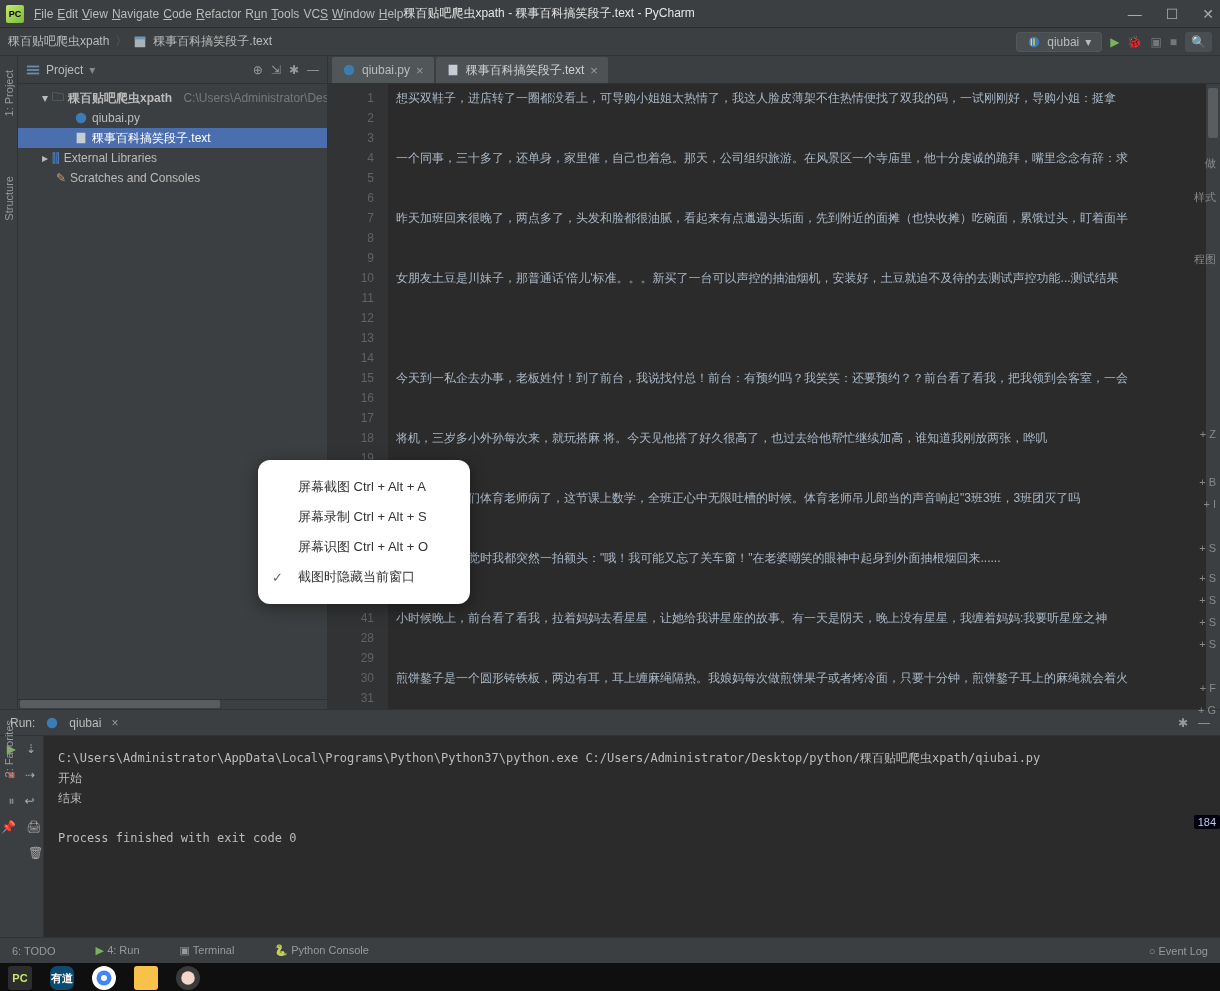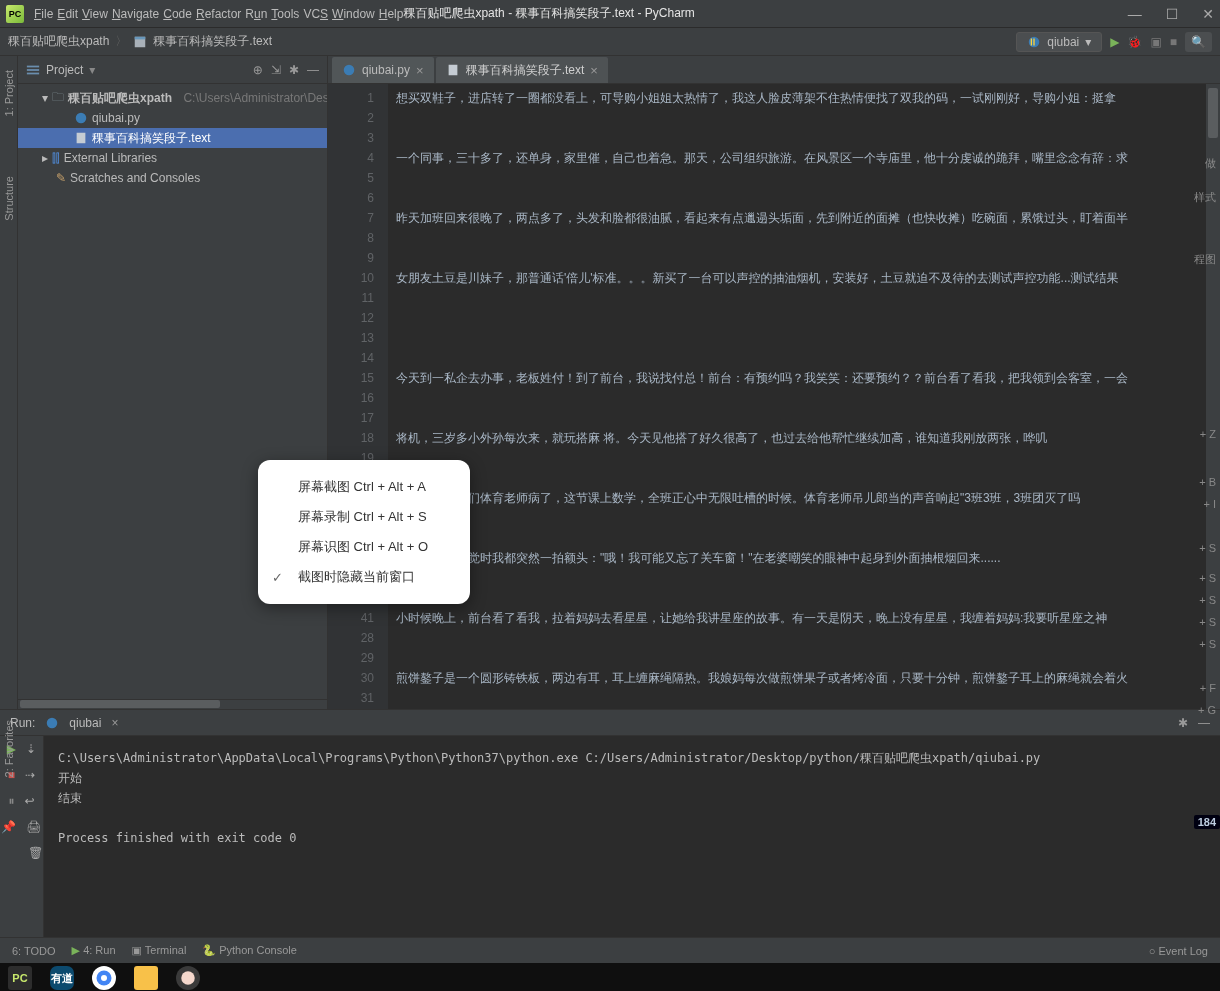--- a/index.html
+++ b/index.html
@@ -60,36 +60,36 @@
 
 
 .run-panel { height: 228px; border-top: 1px solid #323232; background: #2b2b2b; display: flex; flex-direction: column; }
 .run-header { height: 26px; background: #3c3f41; display: flex; align-items: center; padding: 0 10px; gap: 10px; border-bottom: 1px solid #323232; }
 .run-body { flex: 1; display: flex; }
 .run-toolbar { width: 44px; background: #3c3f41; border-right: 1px solid #323232; display: flex; flex-direction: column; align-items: center; padding-top: 6px; gap: 12px; }
 .run-toolbar .row { display: flex; gap: 10px; }
 .console { flex: 1; padding: 12px 14px; font-family: "Consolas","Microsoft YaHei", monospace; font-size: 12px; line-height: 20px; color: #bbb; white-space: pre-wrap; }
 
 
-.bottom-tools { height: 26px; background: #3c3f41; display: flex; align-items: center; padding: 0 12px; gap: 16px; border-top: 1px solid #323232; font-size: 11px; color: #999; }
+.bottom-tools { height: 26px; background: #3c3f41; display: flex; align-items: center; padding: 0 12px; gap: 40px; border-top: 1px solid #323232; font-size: 11px; color: #999; }
 .bottom-tools .spacer { flex: 1; }
 
 
 .taskbar { height: 30px; background: #0f0f0f; display: flex; align-items: center; padding: 0 8px; gap: 18px; }
 .taskbar .item { width: 24px; height: 24px; border-radius: 3px; display: flex; align-items: center; justify-content: center; font-size: 11px; font-weight: bold; }
 
 
 .popup { position: absolute; left: 258px; top: 460px; width: 212px; background: #fff; color: #333; border-radius: 12px; box-shadow: 0 4px 16px rgba(0,0,0,0.4); padding: 12px 0; font-size: 13px; }
 .popup .item { display: flex; align-items: center; height: 30px; padding: 0 20px 0 40px; position: relative; cursor: default; }
 .popup .check::before { content: "✓"; position: absolute; left: 14px; color: #666; }
 
 
 .right-edge { position: absolute; right: 0; top: 56px; width: 40px; height: 670px; pointer-events: none; }
 .right-edge .txt { position: absolute; right: 4px; font-size: 11px; color: #888; }
-.badge198 { position: absolute; right: 0; top: 815px; background: #001; color: #bdcde0; font-size: 11px; padding: 1px 4px; border-radius: 2px; font-weight: bold; }
+.badge198 { position: absolute; right: 0; top: 815px; background: #001; color: #bdcde0; font-size: 11px; padding: 1px 4px; border-radius: 2px; }
 
 
 svg { overflow: visible; }
 </style>
 </head>
 <body>
 
 <div class="titlebar">
   <div class="logo">PC</div>
   <div class="menu">

